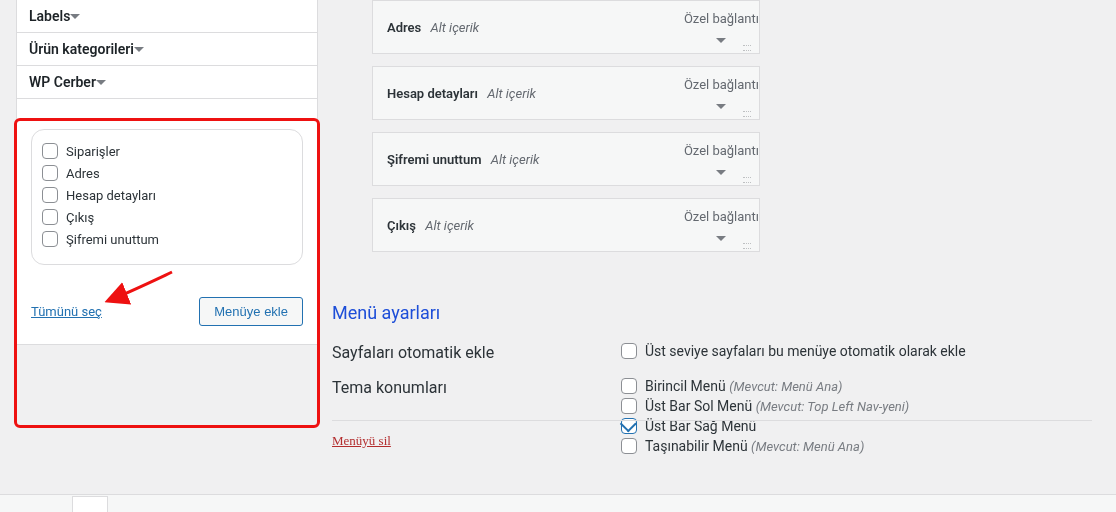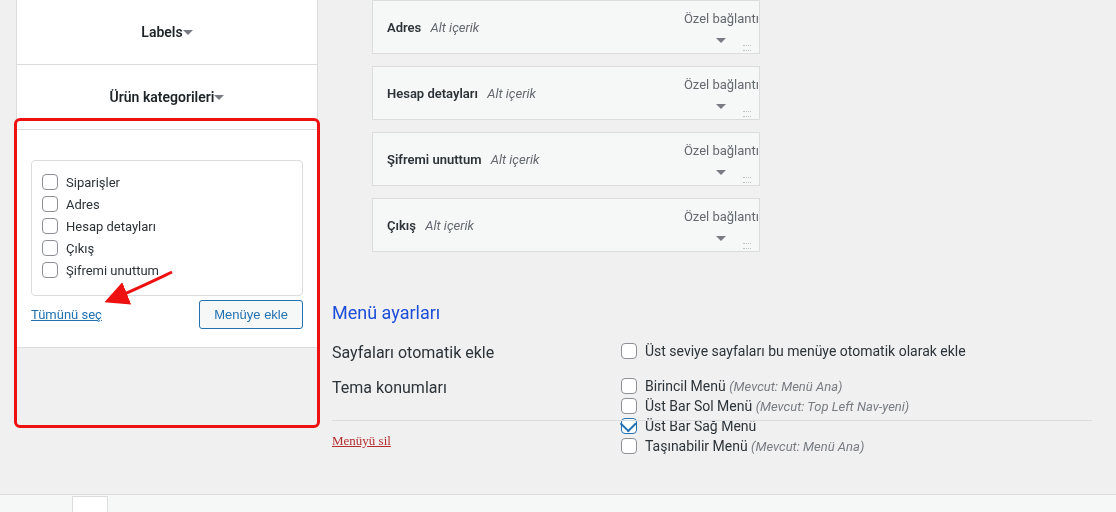--- a/index.html
+++ b/index.html
@@ -1,26 +1,26 @@
 <!DOCTYPE html>
 <html><head>
 <meta charset="utf-8">
 <style>
   * { box-sizing: border-box; margin: 0; padding: 0; }
   html, body { width: 1116px; height: 512px; font-family: -apple-system, BlinkMacSystemFont, "Segoe UI", Roboto, sans-serif; font-size: 13px; color: #2c3338; background: #fff; }
   .canvas { position: relative; width: 1116px; height: 512px; background: #f0f0f1; overflow: hidden; }
   .left-col { position: absolute; left: 16px; top: 0; width: 302px; }
   .accordion-item { background: #fff; border: 1px solid #dcdcde; margin-top: -1px; }
-  .accordion-header { display: flex; align-items: center; justify-content: center; padding: 24px 12px; font-size: 14px; font-weight: 600; color: #1d2327; cursor: pointer; }
+  .accordion-header { display: flex; align-items: center; justify-content: flex-start; padding: 8px 12px; font-size: 14px; font-weight: 600; color: #1d2327; cursor: pointer; }
   .acc-toggle { width: 0; height: 0; border-left: 5px solid transparent; border-right: 5px solid transparent; }
   .acc-toggle.down { border-top: 5px solid #787c82; }
   .acc-toggle.up { border-bottom: 5px solid #787c82; }
   .highlight-box { position: absolute; left: 14px; top: 118px; width: 306px; height: 310px; border: 3px solid #e11; border-radius: 6px; pointer-events: none; z-index: 5; }
   .accordion-open-body { background: #fff; border: 1px solid #dcdcde; border-top: none; padding: 30px 14px 18px 14px; }
-  .check-panel { border: 1px solid #dcdcde; border-radius: 4px; padding: 10px 10px 14px 10px; margin-bottom: 4px; }
+  .check-panel { border: 1px solid #dcdcde; border-radius: 13px; padding: 10px 10px 14px 10px; margin-bottom: 32px; }
   .check-row { display: flex; align-items: center; gap: 8px; padding: 3px 0; }
   .chk { width: 16px; height: 16px; border: 1px solid #8c8f94; border-radius: 4px; background: #fff; cursor: pointer; display: inline-flex; align-items: center; justify-content: center; }
   .chk.checked { border-color: #2271b1; }
   .chk.checked::after { content: ""; width: 10px; height: 10px; background: none; border-left: 2px solid #2271b1; border-bottom: 2px solid #2271b1; transform: rotate(-45deg) translate(1px,-2px); }
   .check-row label { cursor: pointer; }
   .arrow-annot { position: absolute; pointer-events: none; z-index: 6; }
   .panel-actions { display: flex; align-items: center; justify-content: space-between; }
   .link { color: #2271b1; text-decoration: underline; cursor: pointer; font-size: 13px; }
   .btn-outline { border: 1px solid #2271b1; background: #f6f7f7; color: #2271b1; padding: 6px 14px; border-radius: 3px; cursor: pointer; font-size: 13px; }
   .right-col { position: absolute; left: 332px; top: 0; width: 760px; }
@@ -53,20 +53,26 @@
         <span>Labels</span>
         <span class="acc-toggle down"></span>
       </div>
     </div>
     <div class="accordion-item">
       <div class="accordion-header">
         <span>Ürün kategorileri</span>
         <span class="acc-toggle down"></span>
       </div>
     </div>
+    <div class="accordion-item">
+      <div class="accordion-header">
+        <span>WP Cerber</span>
+        <span class="acc-toggle down"></span>
+      </div>
+    </div>
     <div class="accordion-open-body">
       <div class="check-panel">
         <div class="check-row">
           <span class="chk"></span>
           <label>Siparişler</label>
         </div>
         <div class="check-row">
           <span class="chk"></span>
           <label>Adres</label>
         </div>

